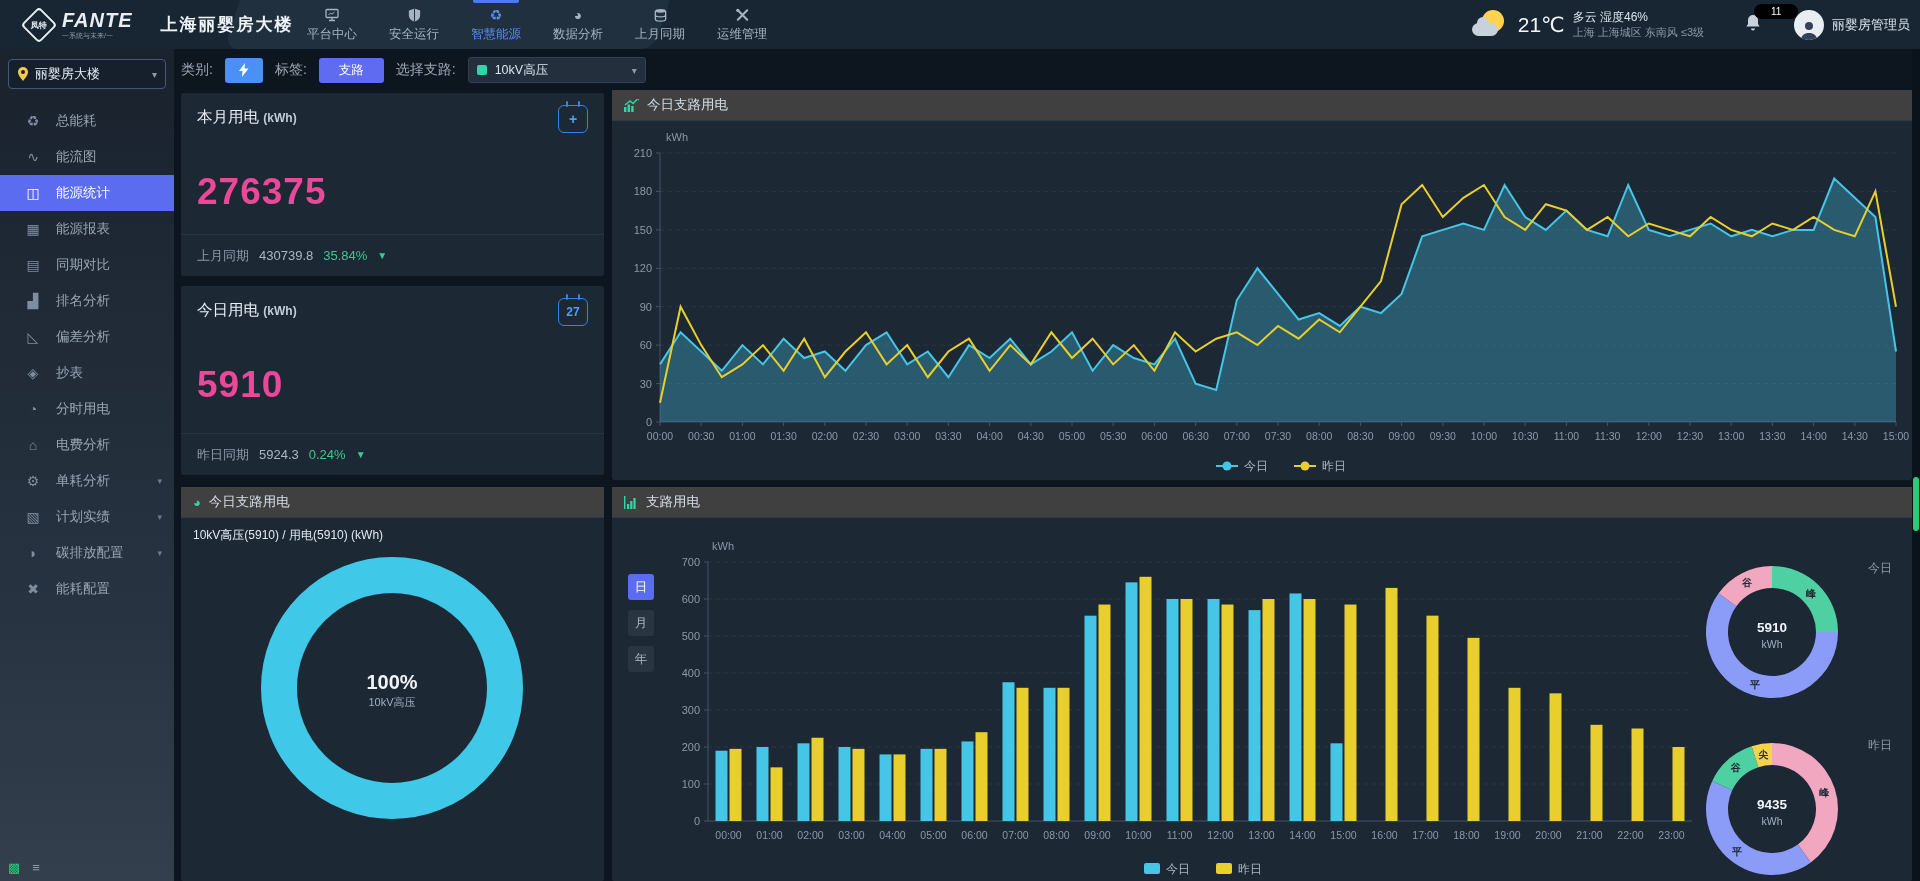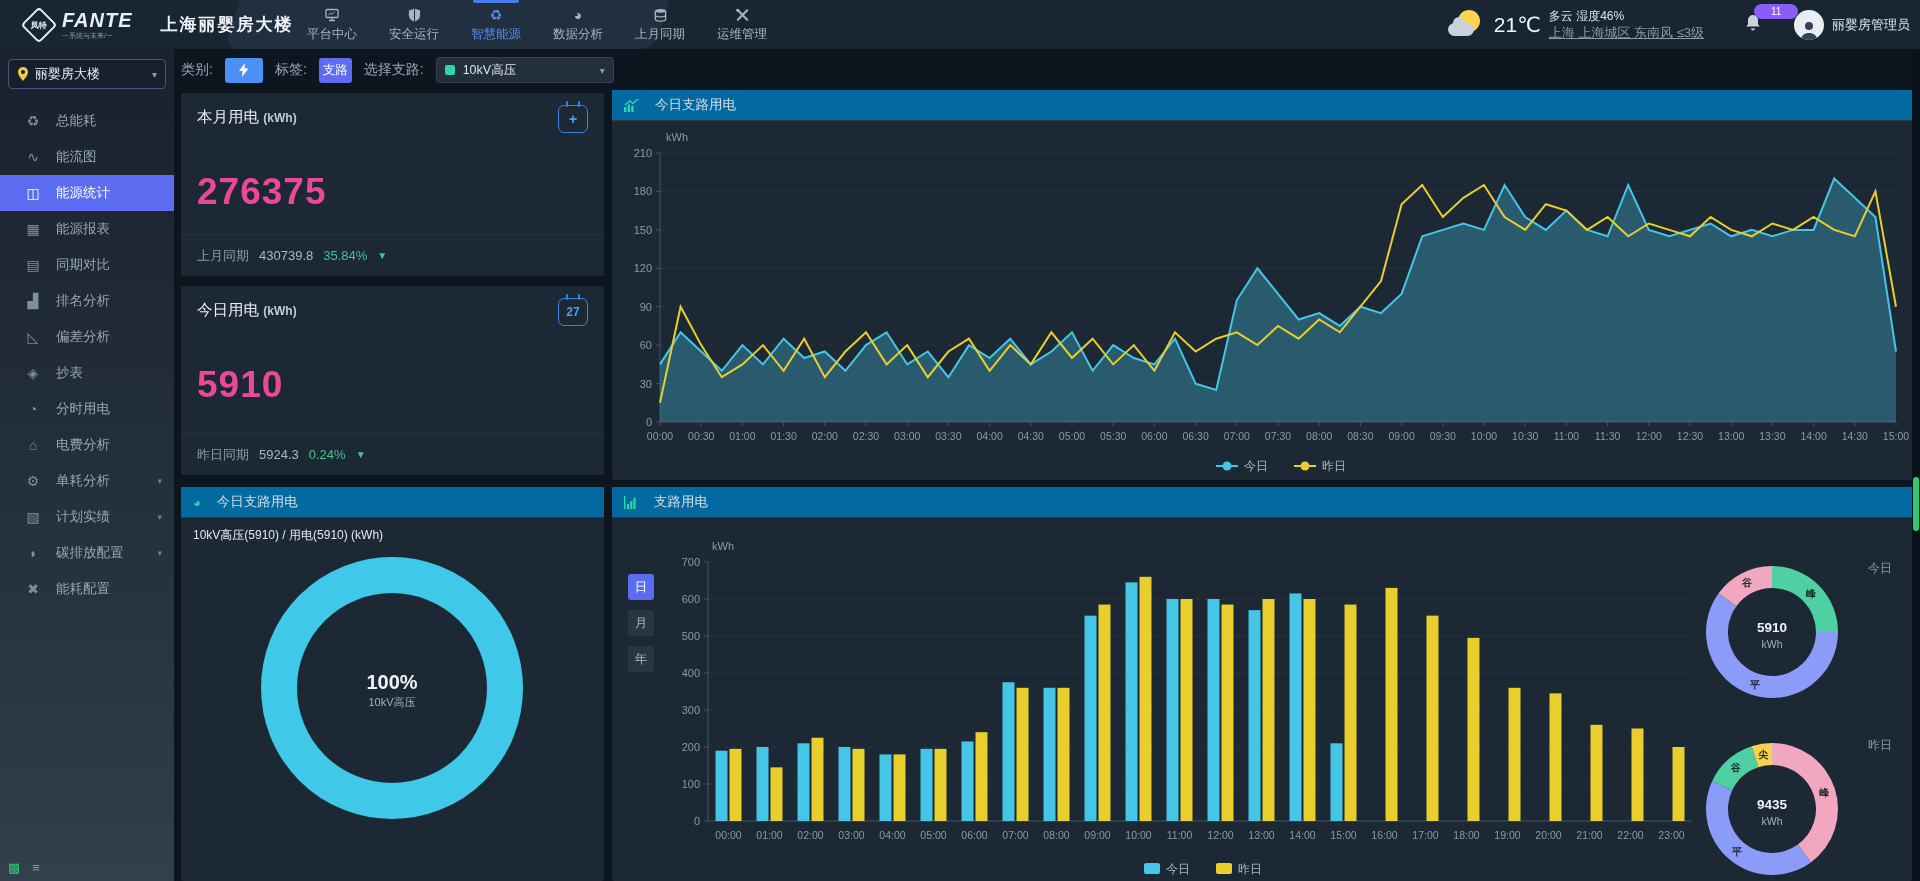--- a/index.html
+++ b/index.html
@@ -33,24 +33,24 @@
   .w-icon { position:relative; width:38px; height:34px; }
   .w-sun { position:absolute; left:10px; top:2px; width:22px; height:22px; border-radius:50%;
     background:radial-gradient(circle at 50% 45%, #ffd34d 60%, #f0b429); }
   .w-cloud { position:absolute; left:0px; top:15px; width:26px; height:13px; background:#c9d2dc;
     border-radius:10px; }
   .w-cloud::before { content:""; position:absolute; left:5px; top:-6px; width:12px; height:12px;
     background:#c9d2dc; border-radius:50%; }
   .w-temp { font-size:21px; color:#f2f6fa; }
   .w-text { line-height:1.35; }
   .w-line1 { font-size:12px; color:#dbe4ec; }
-  .w-line2 { font-size:13px; color:#8b99a8;text-decoration:underline; }
+  .w-line2 { font-size:11px; color:#8b99a8; }
   .bell-wrap { position:relative; margin-left:26px; cursor:pointer; }
   .badge { position:absolute; top:-9px; left:10px; min-width:20px; height:15px; border-radius:8px;
-    background:#8b5cf6; color:#fff; font-size:10px; display:flex; align-items:center;
+    background:#000000; color:#fff; font-size:10px; display:flex; align-items:center;
     justify-content:center; padding:0 17px; }
   .user { display:flex; align-items:center; gap:8px; margin-left:18px; cursor:pointer; }
   .avatar { width:30px; height:30px; border-radius:50%; background:#e9eef3; overflow:hidden;
     display:flex; align-items:flex-end; justify-content:center; }
   .user-name { font-size:13px; color:#dbe4ec; }
 
   
   .sidebar { position:absolute; left:0; top:49px; width:174px; height:832px;
     background:linear-gradient(180deg,#19222d 0%, #283442 70%, #343f4e 100%); z-index:4; }
   .bselect { margin:10px 8px 14px 8px; height:30px; border:1px solid #46587a; border-radius:4px;
@@ -66,21 +66,21 @@
   .side-bottom { position:absolute; bottom:6px; left:8px; display:flex; gap:12px; align-items:center; }
   .side-bottom .grid { color:#2fc877; font-size:13px; cursor:pointer; }
   .side-bottom .menu { color:#8b99a8; font-size:13px; cursor:pointer; }
 
   
   .filterbar { position:absolute; left:181px; top:55px; height:30px; display:flex;
     align-items:center; gap:12px; z-index:3; }
   .f-label { font-size:14px; color:#9aa7b5; }
   .f-btn-bolt { width:38px; height:25px; border-radius:3px; background:#4a90f5; display:flex;
     align-items:center; justify-content:center; cursor:pointer; }
-  .f-btn-tag { height:25px; padding:0 4px; border-radius:3px; background:#5f6cf2; color:#fff;
+  .f-btn-tag { height:25px; padding:0 20px; border-radius:3px; background:#5f6cf2; color:#fff;
     font-size:12.5px; display:flex; align-items:center; cursor:pointer; }
   .f-select { width:178px; height:26px; background:#232f3d; border:1px solid #314052;
     border-radius:3px; display:flex; align-items:center; gap:8px; padding:0 8px; cursor:pointer; }
   .f-select .sq { width:10px; height:10px; border-radius:2px; background:#2fd6a8; }
   .f-select .val { flex:1; font-size:12.5px; color:#dbe4ec; }
   .f-select .chev { font-size:10px; color:#8b99a8; }
 
   
   .card, .panel { position:absolute; background:#1d2835; border-radius:2px; }
   .card-month { left:181px; top:93px; width:423px; height:183px; }
@@ -99,22 +99,22 @@
   .cmp-label { color:#8b99a8; } .cmp-value { color:#aab7c4; }
   .cmp-pct { color:#3ec78e; } .tri-down { color:#3ec78e; font-size:10px; cursor:pointer; }
   .calendar { position:absolute; right:16px; top:12px; width:30px; height:28px;
     border:1.5px solid #2f84e8; border-radius:6px; display:flex; align-items:center;
     justify-content:center; color:#4aa2f5; font-size:14px; font-weight:bold; cursor:pointer; }
   .calendar::before, .calendar::after { content:""; position:absolute; top:-5px; width:2px;
     height:6px; background:#2f84e8; border-radius:1px; }
   .calendar::before { left:7px; } .calendar::after { right:7px; }
   .calendar.small-text { font-size:12px; }
 
-  .p-header { position:absolute; left:0; right:0; top:0; height:31px; background:#0369a1;
-    border-bottom:1px solid #2c3947; display:flex; align-items:center; gap:16px; padding:0 12px;
+  .p-header { position:absolute; left:0; right:0; top:0; height:31px; background:#404040;
+    border-bottom:1px solid #2c3947; display:flex; align-items:center; gap:8px; padding:0 12px;
     font-size:13.5px; color:#d5dee8; }
   .p-header .picon { display:flex; align-items:center; color:#2fd6a8; font-size:13px; }
   .p-body { position:absolute; left:0; right:0; top:31px; bottom:0; }
 
   .donut-sub { position:absolute; left:12px; top:40px; font-size:12px; color:#e2e9f0; }
   .big-donut { position:absolute; left:76px; top:66px; width:270px; height:270px; }
   .donut-center { position:absolute; left:0; right:0; text-align:center; pointer-events:none; }
   .dc-1 { top:118px; font-size:20px; font-weight:bold; color:#f0f4f8; }
   .dc-2 { top:142px; font-size:11px; color:#9fb0c0; }
 

